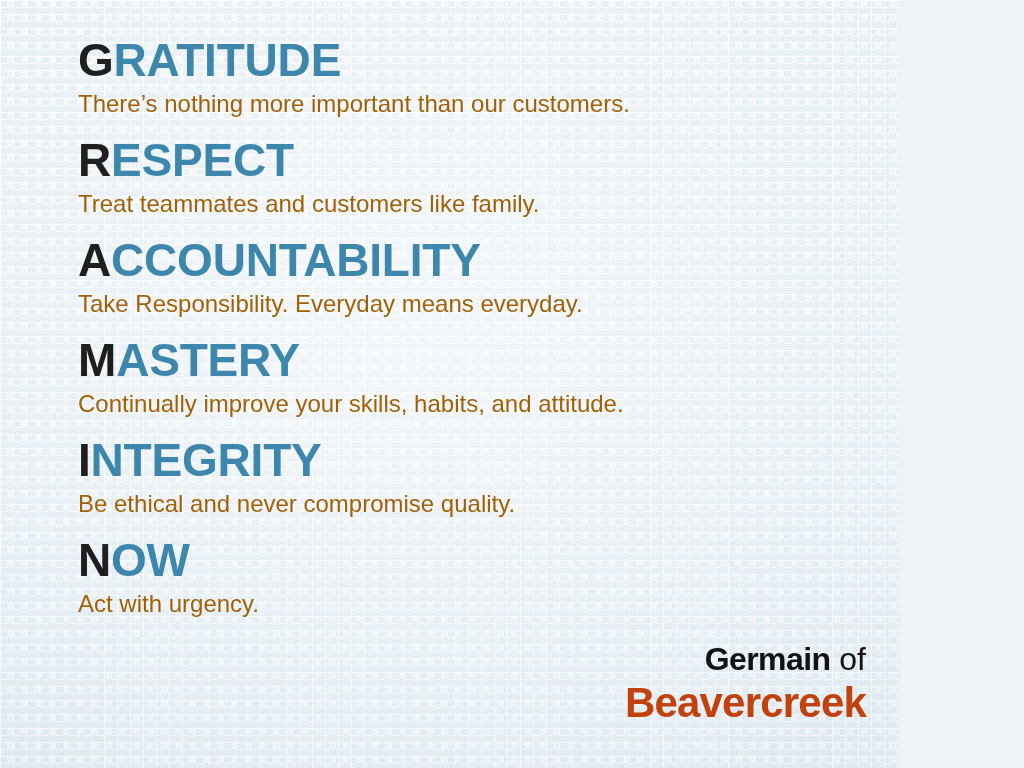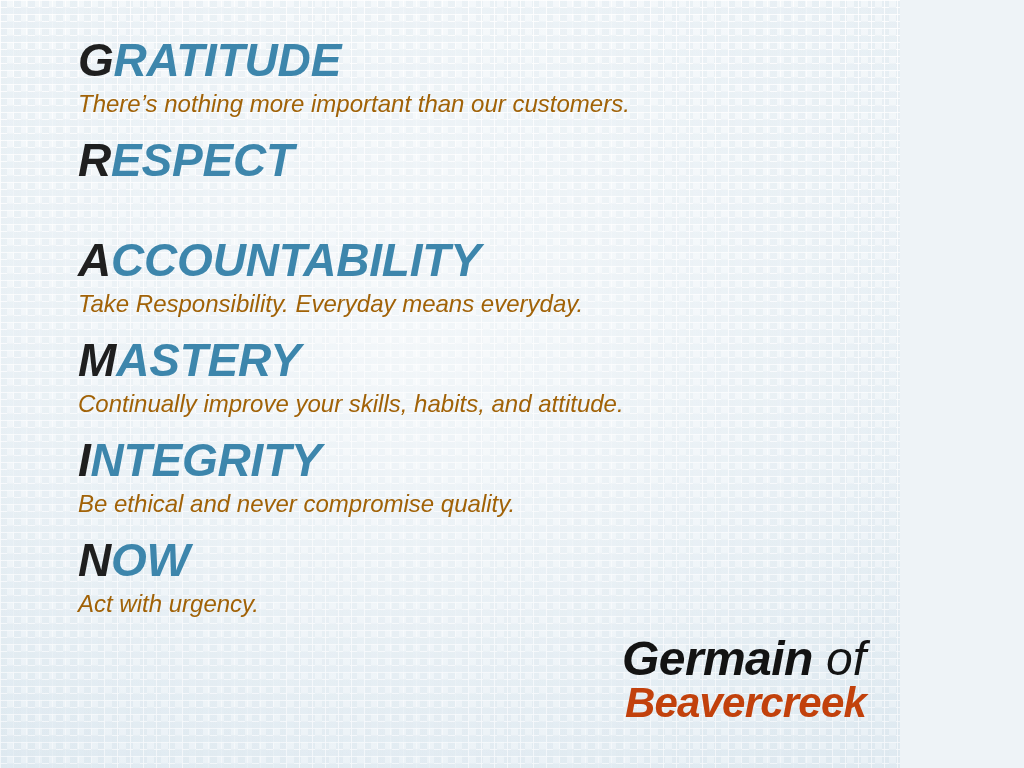--- a/index.html
+++ b/index.html
@@ -15,21 +15,20 @@
     background-color: #eef3f7;
   }
 
   #poster {
     position: relative;
     width: 900px;
     height: 768px;
     box-sizing: border-box;
     background-color: #eef4f8;
     overflow: hidden;
-    font-style: italic;
   }
 
   
   #poster-texture {
     position: absolute;
     inset: 0;
     pointer-events: none;
     background-image:
       linear-gradient(to right, rgba(255,255,255,0.85) 0 1px, rgba(0,0,0,0) 1px 13px),
       linear-gradient(to bottom, rgba(255,255,255,0.85) 0 1px, rgba(0,0,0,0) 1px 7px),
@@ -102,21 +101,21 @@
   #brand-logo {
     position: absolute;
     right: 34px;
     bottom: 42px;
     text-align: right;
     z-index: 4;
     line-height: 1.0;
   }
   #brand-line-1 {
     font-family: "Liberation Sans", sans-serif;
-    font-size: 48px;
+    font-size: 32px;
     line-height: 42px;
     color: #131313;
     white-space: nowrap;
   }
   #brand-name {
     font-weight: bold;
     letter-spacing: -0.6px;
   }
   #brand-of {
     font-weight: normal;
@@ -143,20 +142,21 @@
   <div id="values-list">
 
     <div class="value-block">
       <div class="value-heading"><span class="initial">G</span><span class="remainder">RATITUDE</span></div>
       <p class="value-desc">There’s nothing more important than our customers.</p>
     </div>
 
 
     <div class="value-block">
       <div class="value-heading"><span class="initial">R</span><span class="remainder">ESPECT</span></div>
+      <p class="value-desc">Treat teammates and customers like family.</p>
     </div>
 
     <div class="value-block">
       <div class="value-heading"><span class="initial">A</span><span class="remainder">CCOUNTABILITY</span></div>
       <p class="value-desc">Take Responsibility. Everyday means everyday.</p>
     </div>
 
     <div class="value-block">
       <div class="value-heading"><span class="initial">M</span><span class="remainder">ASTERY</span></div>
       <p class="value-desc">Continually improve your skills, habits, and attitude.</p>

